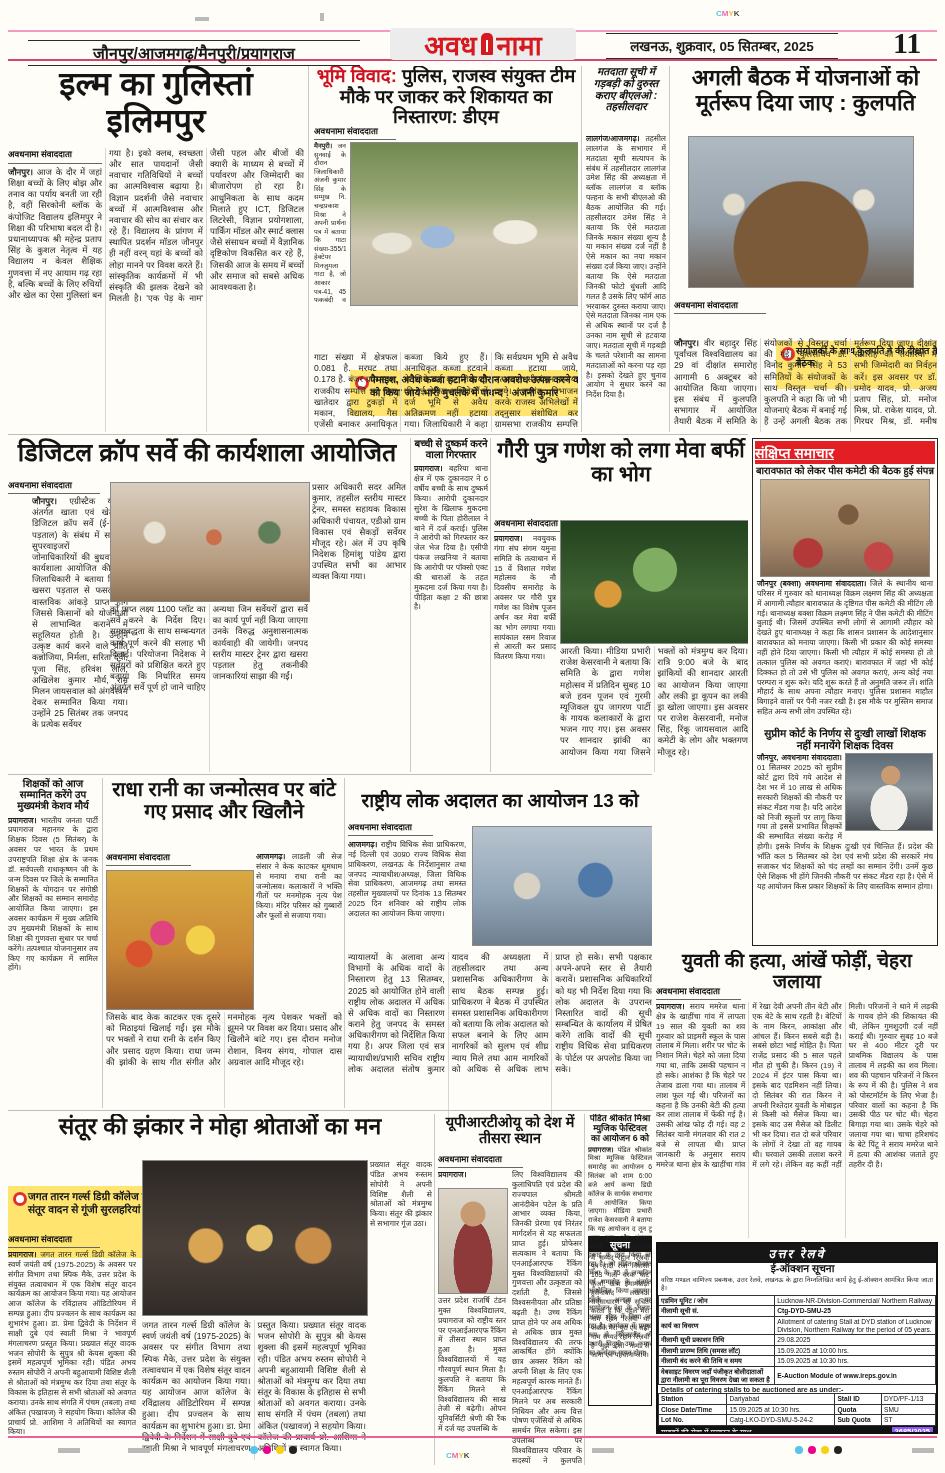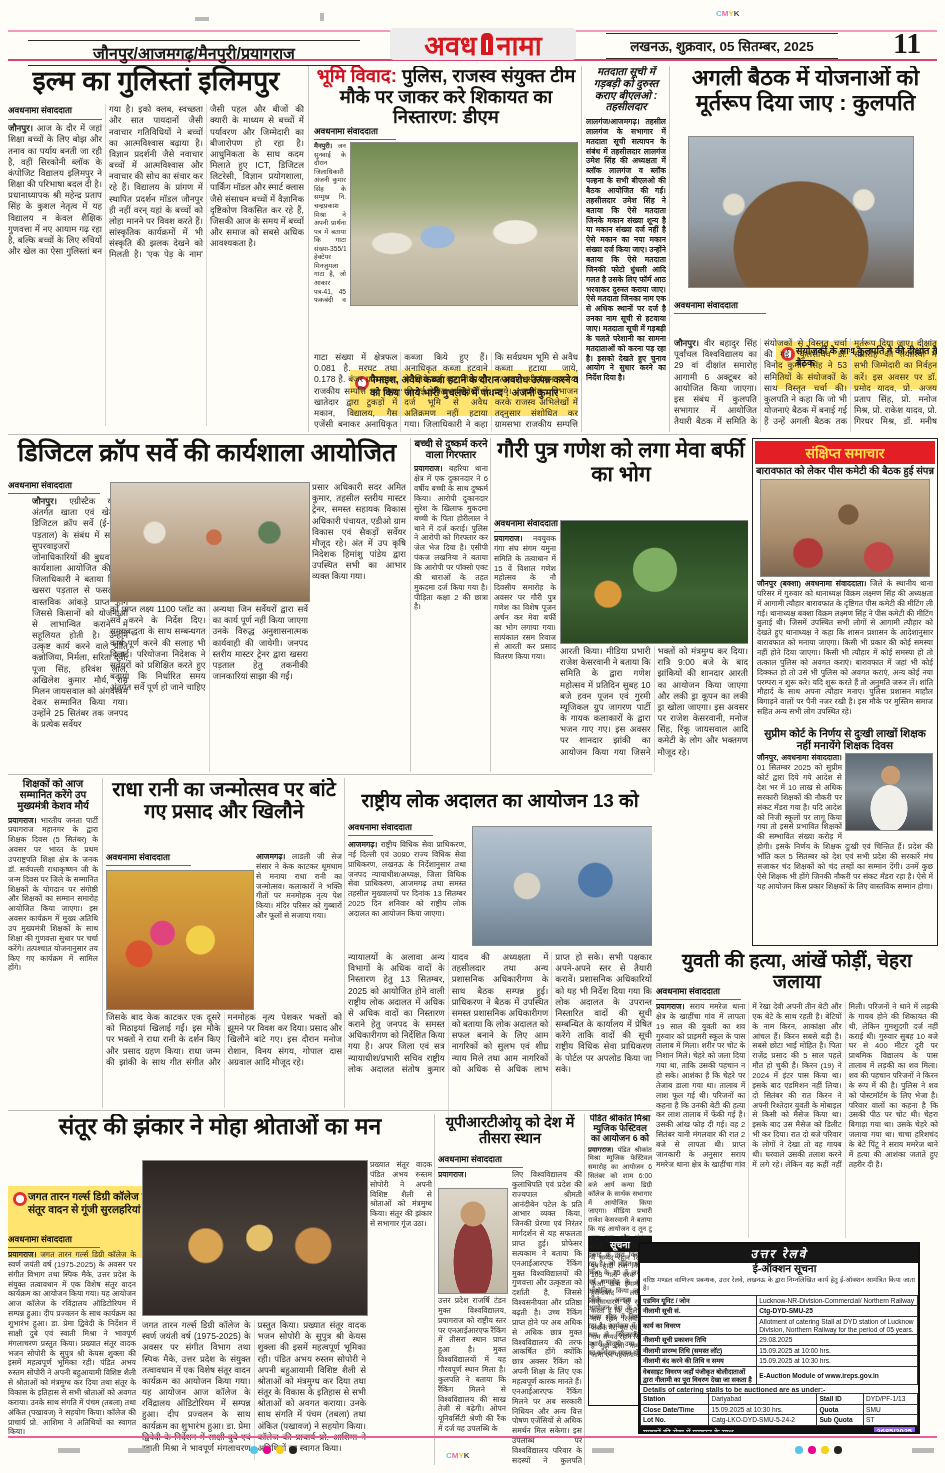--- a/index.html
+++ b/index.html
@@ -9,21 +9,21 @@
   .hl{font-weight:bold;color:#141414;text-align:center;line-height:1.12;margin:0;}
   .bt{font-size:8.6px;line-height:1.3;text-align:justify;color:#1f1f1f;}
   .tiny{font-size:7.6px;line-height:1.3;text-align:justify;color:#1f1f1f;}
   .byl{font-weight:bold;font-size:8.5px;color:#111;border-bottom:1px solid #666;padding:1px 0 3px;margin:0 0 3px;}
   .cols2{column-count:2;column-gap:7px;column-rule:1px solid #d6d6d6;}
   .cols3{column-count:3;column-gap:7px;column-rule:1px solid #d6d6d6;}
   .photo{border:1px solid #8a8a8a;}
   .yellow{background:#ffe570;font-weight:bold;font-size:10px;line-height:1.25;padding:4px 4px 4px 20px;
           position:relative;color:#161616;text-align:left;}
   .rdot{position:absolute;left:5px;top:6px;width:8px;height:8px;border:3px solid #e03131;border-radius:50%;background:#fff;}
-  .redban{background:#e41e25;color:#fde047;font-weight:bold;text-align:center;}
+  .redban{background:#e41e25;color:#ffffff;font-weight:bold;text-decoration:underline;}
   .blkban{background:#161616;color:#fff;font-weight:bold;text-align:center;}
   .vl{position:absolute;width:1px;background:#c8c8c8;}
   .hrl{position:absolute;height:1px;background:#bdbdbd;}
   p{margin:0;}
   .hdr-line{border-top:1.5px solid #2a2a2a;border-bottom:1.5px solid #2a2a2a;display:flex;align-items:center;justify-content:center;}
   .masthead{background:#ececec;border-radius:4px;display:flex;align-items:center;justify-content:center;
             color:#d6191f;font-weight:bold;font-size:27px;}
   .mast-icon{display:inline-block;width:12px;height:22px;background:#d6191f;margin:0 4px;border-radius:5px 5px 1px 1px;
              position:relative;}
   .mast-icon:after{content:"";position:absolute;left:5px;top:7px;width:2px;height:12px;background:#fff;}
@@ -60,21 +60,21 @@
   <div class="abs hdr-line" style="left:606px;top:33px;width:232px;height:24px;">
     <span style="font-weight:bold;font-size:13.5px;">लखनऊ, शुक्रवार, 05 सितम्बर, 2025</span>
   </div>
   <div class="abs" style="left:893px;top:26px;width:42px;height:34px;font-family:'Liberation Serif',serif;font-size:30px;font-weight:bold;">11</div>
 
   <div class="vl" style="left:308px;top:66px;height:366px;"></div>
   <div class="vl" style="left:581px;top:66px;height:366px;"></div>
   <div class="vl" style="left:669px;top:66px;height:366px;"></div>
 
   <section class="abs" style="left:8px;top:66px;width:296px;height:366px;">
-    <h1 class="hl" style="font-size:27px;">इल्म का गुलिस्तां इलिमपुर</h1>
+    <h1 class="hl" style="font-size:33px;">इल्म का गुलिस्तां इलिमपुर</h1>
     <div class="bt cols3" style="margin-top:8px;height:322px;">
       <div class="byl">अवधनामा संवाददाता</div>
       <p><b>जौनपुर।</b> <span>आज के दौर में जहां शिक्षा बच्चों के लिए बोझ और तनाव का पर्याय बनती जा रही है, वहीं सिरकोनी ब्लॉक के कंपोजिट विद्यालय इलिमपुर ने शिक्षा की परिभाषा बदल दी है। प्रधानाध्यापक श्री महेन्द्र प्रताप सिंह के कुशल नेतृत्व में यह विद्यालय न केवल शैक्षिक गुणवत्ता में नए आयाम गढ़ रहा है, बल्कि बच्चों के लिए रुचियों और खेल का ऐसा गुलिस्तां बन गया है। इको क्लब, स्वच्छता और सात पायदानों जैसी नवाचार गतिविधियों ने बच्चों का आत्मविश्वास बढ़ाया है। विज्ञान प्रदर्शनी जैसे नवाचार बच्चों में आत्मविश्वास और नवाचार की सोच का संचार कर रहे हैं। विद्यालय के प्रांगण में स्थापित प्रदर्शन मॉडल जौनपुर ही नहीं वरन् यहां के बच्चों को लोहा मानने पर विवश करते हैं। सांस्कृतिक कार्यक्रमों में भी संस्कृति की झलक देखने को मिलती है। 'एक पेड़ के नाम' जैसी पहल और बीजों की क्यारी के माध्यम से बच्चों में पर्यावरण और जिम्मेदारी का बीजारोपण हो रहा है। आधुनिकता के साथ कदम मिलाते हुए ICT, डिजिटल लिटरेसी, विज्ञान प्रयोगशाला, पार्किंग मॉडल और स्मार्ट क्लास जैसे संसाधन बच्चों में वैज्ञानिक दृष्टिकोण विकसित कर रहे हैं, जिसकी आज के समय में बच्चों और समाज को सबसे अधिक आवश्यकता है।</span></p>
     </div>
   </section>
 
   <section class="abs" style="left:314px;top:66px;width:264px;height:366px;">
     <h2 class="hl" style="font-size:18.5px;"><span style="color:#cf1020;">भूमि विवाद:</span> <span>पुलिस, राजस्व संयुक्त टीम मौके पर जाकर करे शिकायत का निस्तारण: डीएम</span></h2>
     <div class="abs byl" style="left:0;top:58px;width:82px;">अवधनामा संवाददाता</div>
     <div class="abs photo" style="left:36px;top:76px;width:228px;height:162px;background:
@@ -89,21 +89,21 @@
       <i class="rdot"></i>
       <span>पैमाइश, अवैध कब्जा हटाने के दौरान अवरोध उत्पन्न करने वालों को किया जाये भारी मुचलके में पाबन्द : अंजनी कुमार</span>
     </div>
     <div class="abs bt cols3" style="left:0;top:286px;width:264px;height:80px;">
       <p><span>गाटा संख्या में क्षेत्रफल 0.081 है. मरघट तथा 0.178 है. बंजर ग्राम सभा, राजकीय सम्पत्ति पर अन्य खातेदार द्वारा टुकड़ों में मकान, विद्यालय, गैस एजेंसी बनाकर अनाधिकृत कब्जा किये हुए हैं। अनाधिकृत कब्जा हटवाने के लिये कई बार शिकायत की गई लेकिन अभिलेखों में दर्ज भूमि से अवैध अतिक्रमण नहीं हटाया गया। जिलाधिकारी ने कहा कि सर्वप्रथम भूमि से अवैध कब्जा हटाया जाये, तत्पश्चात सीमांकन कराया जाये। उपरांत विभाजन करके राजस्व अभिलेखों में तद्नुसार संशोधित कर ग्रामसभा राजकीय सम्पत्ति पर अवैध कब्जा हटवाकर भूमि को संरक्षित किया जाए। उन्होंने कहा कि पुलिस एवं राजस्व की संयुक्त टीम मौके पर जाकर शिकायतों का निस्तारण कराये तथा 2006 की धारा 80 (1) के अन्तर्गत अकृषक भूमि घोषित कराया जाये। शिकायतकर्ता ने भूमि का भौतिक रूप से सत्यापन कराने की मांग की।</span></p>
     </div>
   </section>
 
   <section class="abs" style="left:586px;top:66px;width:80px;height:366px;">
     <h3 class="hl" style="font-size:10.5px;font-style:italic;">मतदाता सूची में गड़बड़ी को दुरुस्त कराए बीएलओ : तहसीलदार</h3>
-    <div class="tiny" style="margin-top:4px;height:312px;font-weight:bold;">
+    <div class="tiny" style="margin-top:21px;height:312px;">
       <b>लालगंज/आजमगढ़।</b> <span>तहसील लालगंज के सभागार में मतदाता सूची सत्यापन के संबंध में तहसीलदार लालगंज उमेश सिंह की अध्यक्षता में ब्लॉक लालगंज व ब्लॉक पल्हना के सभी बीएलओ की बैठक आयोजित की गई। तहसीलदार उमेश सिंह ने बताया कि ऐसे मतदाता जिनके मकान संख्या शून्य है या मकान संख्या दर्ज नहीं है ऐसे मकान का नया मकान संख्या दर्ज किया जाए। उन्होंने बताया कि ऐसे मतदाता जिनकी फोटो धुंधली आदि गलत है उसके लिए फॉर्म आठ भरवाकर दुरुस्त कराया जाए। ऐसे मतदाता जिनका नाम एक से अधिक स्थानों पर दर्ज है उनका नाम सूची से हटवाया जाए। मतदाता सूची में गड़बड़ी के चलते परेशानी का सामना मतदाताओं को करना पड़ रहा है। इसको देखते हुए चुनाव आयोग ने सुधार करने का निर्देश दिया है।</span>
     </div>
   </section>
 
   <section class="abs" style="left:674px;top:66px;width:263px;height:366px;">
     <h2 class="hl" style="font-size:22px;">अगली बैठक में योजनाओं को मूर्तरूप दिया जाए : कुलपति</h2>
     <div class="abs photo" style="left:14px;top:70px;width:224px;height:150px;background:
          radial-gradient(ellipse at 50% 74%, #7a5a39 0 42%, rgba(0,0,0,0) 43%),
          radial-gradient(circle at 20% 45%, #e2dccb 0 5%, rgba(0,0,0,0) 6%),
          radial-gradient(circle at 78% 42%, #e8e2d2 0 5%, rgba(0,0,0,0) 6%),
@@ -286,21 +286,21 @@
     <h3 class="hl" style="font-size:8.8px;">पंडित श्रीकांत मिश्रा म्युजिक फेस्टिवल का आयोजन 6 को</h3>
     <div class="tiny" style="font-size:6.8px;margin-top:2px;height:86px;">
       <b>प्रयागराज।</b> <span>पंडित श्रीकांत मिश्रा म्यूजिक फेस्टिवल समारोह का आयोजन 6 सितंबर को शाम 6:00 बजे आर्य कन्या डिग्री कॉलेज के सार्थक सभागार में आयोजित किया जाएगा। मीडिया प्रभारी राजेश केसरवानी ने बताया कि यह आयोजन द तून टू ध्रुपद ट्रस्ट और संस्कार भारती विश्वविद्यालय इकाई के द्वारा किया जा रहा है। जो पंडित श्रीकांत मिश्रा के 75 वें जन्मदिन वर्ष समारोह के अंतर्गत आयोजित किया जाएगा। इसके अलावा यह आयोजन देश के अलग-अलग शहर में किया जा रहा है। कार्यक्रम में प्रमुख रूप से स्विजरलैंड से पधारी विदुषी उमा कुमार का कर्नाटक गायन होगा।</span>
     </div>
     <div style="border:1.5px solid #111;margin-top:4px;height:168px;overflow:hidden;">
       <div class="blkban" style="font-size:9.5px;padding:1px 0;">सूचना</div>
       <div class="tiny" style="font-size:6.8px;padding:2px;">मैं सय्यद रेहान रिजवी पुत्र हादी रजा निवासी 103 गली चरक घाट कुआँ, खेत्रा इमामबाड़ा हुसैनाबाद लखनऊ सर्वसाधारण को सूचित करता हूँ कि पहले मेरा नाम रेहान रिज़वी था जबकि मेरा पूरा एवं सही नाम सय्यद रेहान रिज़वी है मुझे इसी नाम से जाना एवं पहचाना जावे।</div>
     </div>
   </section>
 
-  <section class="abs" style="left:638px;top:1242px;width:282px;height:192px;border:2px solid #111;box-sizing:border-box;background:#fff;">
+  <section class="abs" style="left:656px;top:1242px;width:282px;height:192px;border:2px solid #111;box-sizing:border-box;background:#fff;">
     <div class="blkban" style="font-size:12px;font-style:italic;letter-spacing:2px;padding:1px 0;">उत्तर रेलवे</div>
     <div class="hl" style="font-size:10.5px;padding-left:11px;">ई-ऑक्शन सूचना</div>
     <div class="tiny" style="font-size:6.6px;padding:1px 3px;">वरिष्ठ मण्डल वाणिज्य प्रबन्धक, उत्तर रेलवे, लखनऊ के द्वारा निम्नलिखित कार्य हेतु ई-ऑक्शन आमंत्रित किया जाता है।</div>
     <table class="adtbl" style="margin:1px 0;">
       <tbody>
           <tr>
             <td class="lbl" style="width:42%;">एडमिन यूनिट / जोन</td>
             <td>Lucknow-NR-Division-Commercial/ Northern Railway</td>
           </tr>
       <tr>

